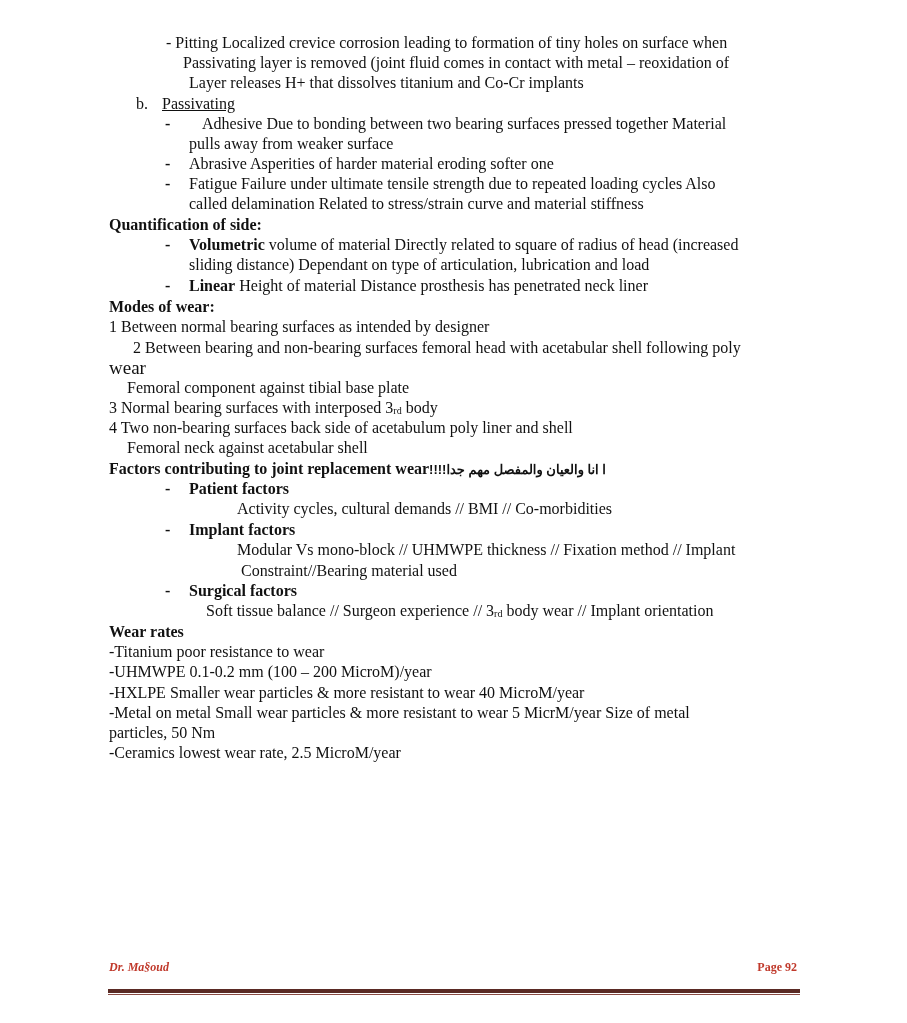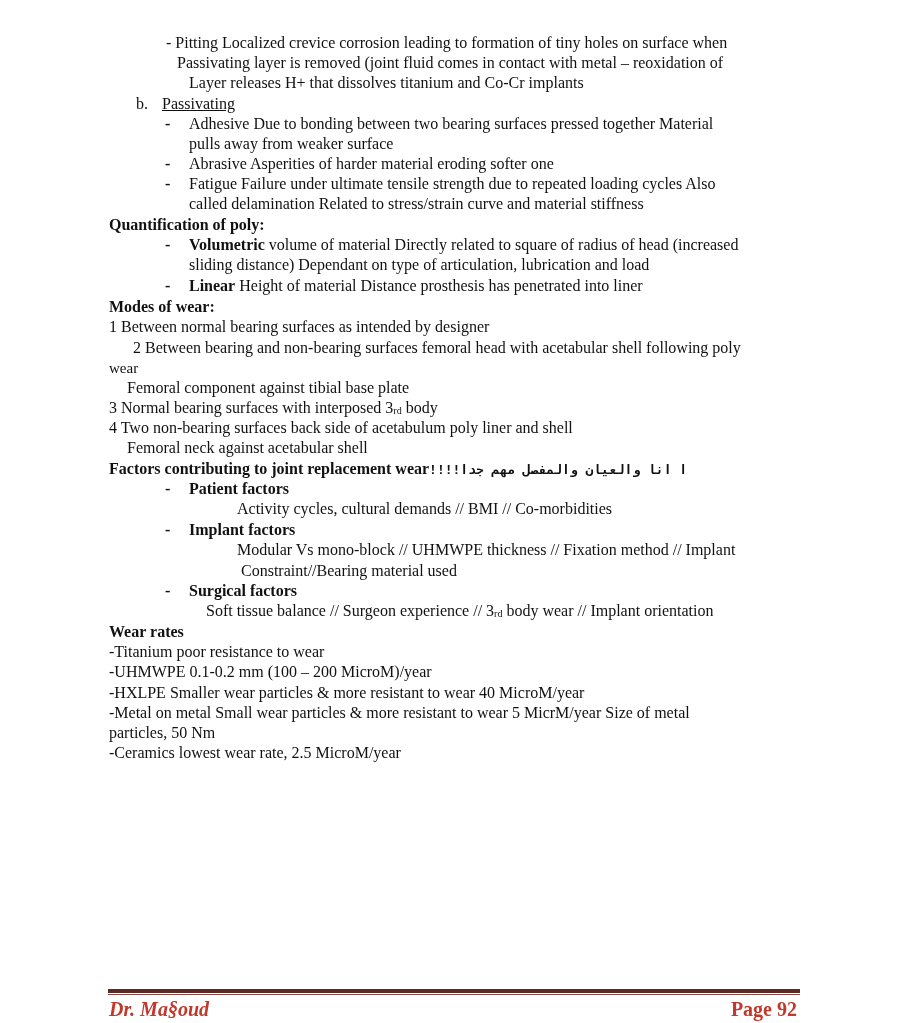--- a/index.html
+++ b/index.html
@@ -3,58 +3,58 @@
 <meta charset="utf-8">
 <style>
   html, body { margin: 0; padding: 0; background: #fff; }
   body { width: 907px; height: 1023px; position: relative; overflow: hidden;
          font-family: "Liberation Serif", serif; color: #111; font-size: 16px; }
   .ln { position: absolute; white-space: nowrap; line-height: 20px; }
   .b { font-weight: bold; }
   .u { text-decoration: underline; }
   .dash { position: absolute; font-weight: bold; }
   sub.rd { font-size: 10px; vertical-align: -1px; }
-  .ar { font-family: Liberation Mono, monospace; font-weight: bold; font-size: 13px; }
+  .ar { font-family: Liberation Sans, sans-serif; font-weight: bold; font-size: 13px; }
   .rule1 { position: absolute; left: 108px; width: 692px; top: 989px; height: 4px; background: #5a2a24; }
   .rule2 { position: absolute; left: 108px; width: 692px; top: 994px; height: 1px; background: #8a4b44; }
-  .footer { position: absolute; top: 998px; font-weight: bold; font-size: 20px; color: #c0392b;
+  .footer { position: absolute; top: 960px; font-weight: bold; font-size: 12px; color: #c0392b;
             font-family: "Liberation Serif", serif; }
 </style>
 </head>
 <body>
 
 <div class="ln" style="left:166px;top:33px;">- Pitting Localized crevice corrosion leading to formation of tiny holes on surface when</div>
-<div class="ln" style="left:177px;top:53px;text-align:right;">Passivating layer is removed (joint fluid comes in contact with metal – reoxidation of</div>
+<div class="ln" style="left:183px;top:53px;text-align:right;">Passivating layer is removed (joint fluid comes in contact with metal – reoxidation of</div>
 <div class="ln" style="left:189px;top:73px;">Layer releases H+ that dissolves titanium and Co-Cr implants</div>
 
 <div class="ln" style="left:136px;top:94px;">b.</div>
 <div class="ln u" style="left:162px;top:94px;">Passivating</div>
 
 <span class="dash ln" style="left:165px;top:114px;">-</span>
-<div class="ln" style="left:189px;top:114px;">Adhesive Due to bonding between two bearing surfaces pressed together Material</div>
+<div class="ln" style="left:202px;top:114px;">Adhesive Due to bonding between two bearing surfaces pressed together Material</div>
 <div class="ln" style="left:189px;top:134px;">pulls away from weaker surface</div>
 
 <span class="dash ln" style="left:165px;top:154px;">-</span>
 <div class="ln" style="left:189px;top:154px;">Abrasive Asperities of harder material eroding softer one</div>
 
 <span class="dash ln" style="left:165px;top:174px;">-</span>
 <div class="ln" style="left:189px;top:174px;">Fatigue Failure under ultimate tensile strength due to repeated loading cycles Also</div>
 <div class="ln" style="left:189px;top:194px;">called delamination Related to stress/strain curve and material stiffness</div>
 
-<div class="ln b" style="left:109px;top:215px;">Quantification of poly:</div>
+<div class="ln b" style="left:109px;top:215px;">Quantification of side:</div>
 <span class="dash ln" style="left:165px;top:235px;">-</span>
 <div class="ln" style="left:189px;top:235px;"><span class="b">Volumetric</span><span> volume of material Directly related to square of radius of head (increased</span></div>
 <div class="ln" style="left:189px;top:255px;">sliding distance) Dependant on type of articulation, lubrication and load</div>
 <span class="dash ln" style="left:165px;top:276px;">-</span>
-<div class="ln" style="left:189px;top:276px;"><span class="b">Linear</span><span> Height of material Distance prosthesis has penetrated into liner</span></div>
+<div class="ln" style="left:189px;top:276px;"><span class="b">Linear</span><span> Height of material Distance prosthesis has penetrated neck liner</span></div>
 
 <div class="ln b" style="left:109px;top:297px;">Modes of wear:</div>
 <div class="ln" style="left:109px;top:317px;">1 Between normal bearing surfaces as intended by designer</div>
 <div class="ln" style="left:109px;top:338px;margin-left:24px;">2 Between bearing and non-bearing surfaces femoral head with acetabular shell following poly</div>
-<div class="ln" style="left:109px;top:358px;font-size:15px;">wear</div>
+<div class="ln" style="left:109px;top:358px;font-size:19px;">wear</div>
 <div class="ln" style="left:127px;top:378px;">Femoral component against tibial base plate</div>
 <div class="ln" style="left:109px;top:398px;"><span>3 Normal bearing surfaces with interposed 3</span><sub class="rd">rd</sub><span> body</span></div>
 <div class="ln" style="left:109px;top:418px;">4 Two non-bearing surfaces back side of acetabulum poly liner and shell</div>
 <div class="ln" style="left:127px;top:438px;">Femoral neck against acetabular shell</div>
 
 <div class="ln b" style="left:109px;top:459px;"><span>Factors contributing to joint replacement wear</span><span class="ar" dir="rtl">ا انا والعيان والمفصل مهم جدا!!!!</span></div>
 
 <span class="dash ln" style="left:165px;top:479px;">-</span>
 <div class="ln b" style="left:189px;top:479px;">Patient factors</div>
 <div class="ln" style="left:237px;top:499px;">Activity cycles, cultural demands // BMI  // Co-morbidities</div>

